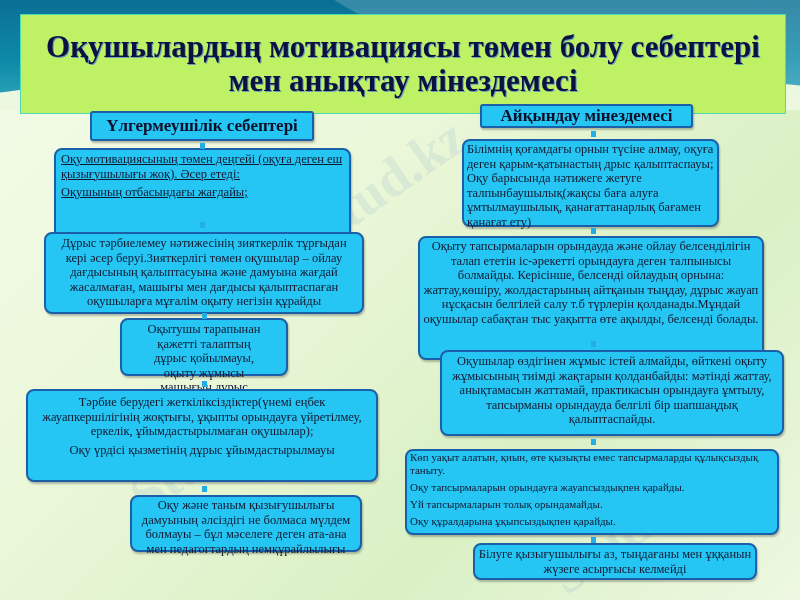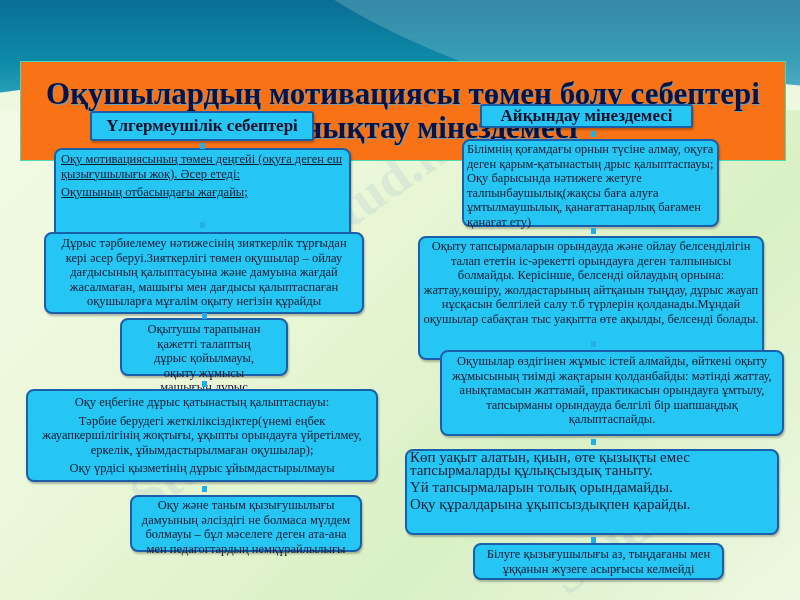--- a/index.html
+++ b/index.html
@@ -20,25 +20,24 @@
     background: rgba(255,255,255,0.18);
     transform: rotate(12deg);
   }
   .top-band::after {
     content: ""; position: absolute; left: -120px; top: 70px; width: 1100px; height: 120px;
     border-radius: 50%;
     background: linear-gradient(180deg, #eaf7dc, #f2fae8);
   }
   .title-box {
     position: absolute; left: 20px; top: 14px; width: 766px; height: 100px;
-    background: #f97316;
+    background: #bef264;
     border: 1px solid #4fd9b3;
     display: flex; flex-direction: column; justify-content: center; align-items: center;
     z-index: 2;
-    margin-top: 47px;
   }
   .title-line {
     font-family: "Liberation Serif", serif;
     font-weight: bold; font-size: 31px; line-height: 34px;
     color: #0b1140;
     text-shadow: 1px 1px 0 #6aa0b8;
     text-align: center;
   }
   .watermark {
     position: absolute; font-family: "Liberation Serif", serif; font-weight: bold;
@@ -102,21 +101,20 @@
   <p>Дұрыс тәрбиелемеу нәтижесінің зияткерлік тұрғыдан кері әсер беруі.Зияткерлігі төмен оқушылар – ойлау дағдысының  қалыптасуына және дамуына жағдай жасалмаған, машығы мен дағдысы қалыптаспаған оқушыларға мұғалім оқыту негізін құрайды</p>
 </div>
 <div class="dot" style="left:202px; top:313px;"></div>
 
 <div class="node center" style="left:120px; top:318px; width:168px; height:58px; padding:2px 20px;">
   <p>Оқытушы тарапынан қажетті талаптың дұрыс қойылмауы, оқыту жұмысы машығын дұрыс қоймауы</p>
 </div>
 <div class="dot" style="left:202px; top:381px;"></div>
 
 <div class="node center" style="left:26px; top:389px; width:352px; height:93px; padding:4px 6px;">
-  <p>Оқу еңбегіне дұрыс қатынастың қалыптаспауы:</p>
   <p>Тәрбие берудегі жеткіліксіздіктер(үнемі еңбек жауапкершілігінің жоқтығы, ұқыпты орындауға үйретілмеу, еркелік, ұйымдастырылмаған оқушылар);</p>
   <p>Оқу үрдісі қызметінің дұрыс ұйымдастырылмауы</p>
 </div>
 <div class="dot" style="left:202px; top:486px;"></div>
 
 <div class="node center" style="left:90px; top:495px; width:232px; height:57px; padding:1px 4px;margin-left:40px;">
   <p>Оқу және таным қызығушылығы дамуының әлсіздігі не болмаса мүлдем болмауы – бұл мәселеге деген ата-ана мен педагогтардың  немқұрайлылығы</p>
 </div>
 
 <div class="header-node" style="left:480px; top:104px; width:213px; height:24px; line-height:20px;">Айқындау мінездемесі</div>
@@ -130,22 +128,23 @@
 <div class="node center" style="left:418px; top:236px; width:346px; height:124px; padding:1px 3px;">
   <p>Оқыту тапсырмаларын орындауда және ойлау белсенділігін талап ететін іс-әрекетті орындауға деген талпынысы болмайды. Керісінше, белсенді ойлаудың орнына: жаттау,көшіру, жолдастарының айтқанын тыңдау, дұрыс жауап нұсқасын  белгілей салу т.б түрлерін қолданады.Мұндай оқушылар сабақтан тыс уақытта өте ақылды, белсенді болады.</p>
 </div>
 <div class="dot" style="left:591px; top:341px;"></div>
 
 <div class="node center" style="left:440px; top:350px; width:344px; height:86px; padding:2px 3px;">
   <p>Оқушылар өздігінен жұмыс істей алмайды, өйткені оқыту жұмысының тиімді жақтарын қолданбайды: мәтінді жаттау, анықтамасын жаттамай, практикасын орындауға ұмтылу, тапсырманы орындауда белгілі бір шапшаңдық қалыптаспайды.</p>
 </div>
 <div class="dot" style="left:591px; top:439px;"></div>
 
-<div class="node" style="left:405px; top:449px; width:374px; height:86px; padding:0 3px; font-size:15px; line-height:13px;">
+<div class="node" style="left:405px; top:449px; width:374px; height:86px; padding:0 3px; font-size:11px; line-height:13px;">
   <p>Көп уақыт алатын, қиын, өте қызықты емес тапсырмаларды құлықсыздық таныту.</p>
+  <p>Оқу тапсырмаларын орындауға жауапсыздықпен қарайды.</p>
   <p>Үй тапсырмаларын толық орындамайды.</p>
   <p>Оқу құралдарына ұқыпсыздықпен қарайды.</p>
 </div>
 <div class="dot" style="left:591px; top:537px;"></div>
 
-<div class="node center" style="left:473px; top:543px; width:251px; height:37px; padding:2px 3px;">
+<div class="node center" style="left:473px; top:543px; width:284px; height:37px; padding:2px 3px;">
   <p>Білуге қызығушылығы аз, тыңдағаны мен ұққанын жүзеге асырғысы келмейді</p>
 </div>
 
 </body></html>

